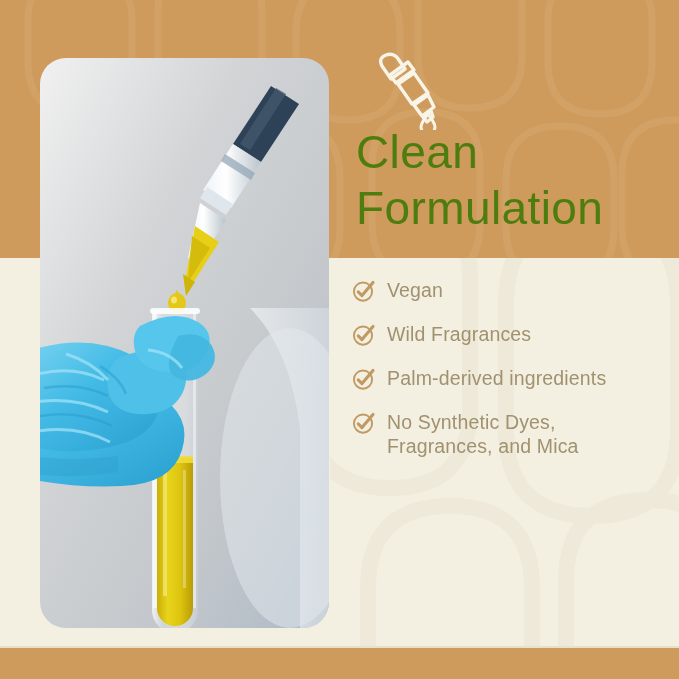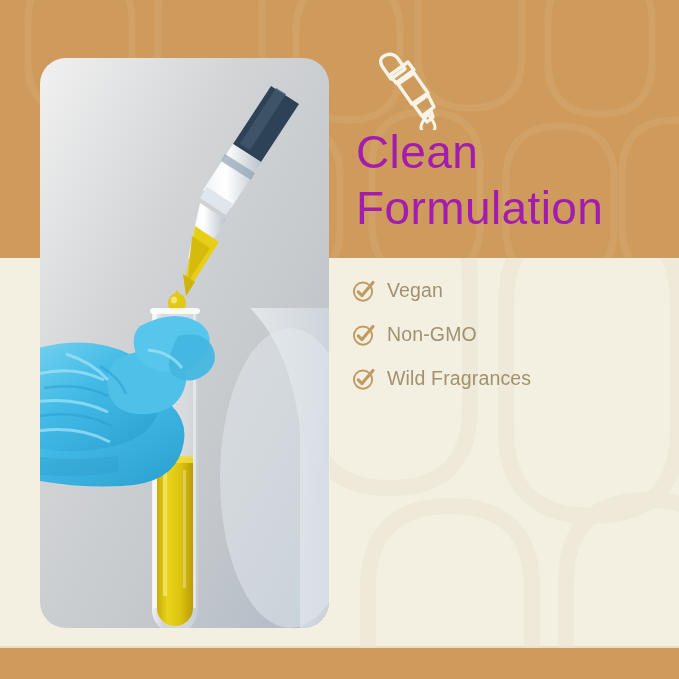--- a/index.html
+++ b/index.html
@@ -91,21 +91,21 @@
     top: 52px;
     width: 74px;
     height: 78px;
   }
 
   .headline {
     position: absolute;
     left: 4px;
     top: 124px;
     width: 320px;
-    color: #a21caf;
+    color: #4d7c0f;
     font-size: 46px;
     line-height: 56px;
     font-weight: 300;
     letter-spacing: 0.4px;
     white-space: pre-line;
   }
 
   
   .feature-list {
     position: absolute;
@@ -306,35 +306,43 @@
 
       <div class="feature-row">
         <svg class="check-icon" viewBox="0 0 24 24">
           <circle cx="11" cy="12.6" r="9.1" fill="none" stroke="#c19a63" stroke-width="1.9"></circle>
           <path d="M6.2 12.8 L10 16.6 L21 3.4" fill="none" stroke="#c19a63" stroke-width="3.1" stroke-linecap="round" stroke-linejoin="round"></path>
         </svg>
         <div class="feature-text">Vegan</div>
       </div>
 
 
-      <div class="feature-row">
-        <svg class="check-icon" viewBox="0 0 24 24">
-          <circle cx="11" cy="12.6" r="9.1" fill="none" stroke="#c19a63" stroke-width="1.9"></circle>
-          <path d="M6.2 12.8 L10 16.6 L21 3.4" fill="none" stroke="#c19a63" stroke-width="3.1" stroke-linecap="round" stroke-linejoin="round"></path>
-        </svg>
-        <div class="feature-text">Non-GMO</div>
-      </div>
 
       <div class="feature-row">
         <svg class="check-icon" viewBox="0 0 24 24">
           <circle cx="11" cy="12.6" r="9.1" fill="none" stroke="#c19a63" stroke-width="1.9"></circle>
           <path d="M6.2 12.8 L10 16.6 L21 3.4" fill="none" stroke="#c19a63" stroke-width="3.1" stroke-linecap="round" stroke-linejoin="round"></path>
         </svg>
         <div class="feature-text">Wild Fragrances</div>
       </div>
 
-
-
+      <div class="feature-row">
+        <svg class="check-icon" viewBox="0 0 24 24">
+          <circle cx="11" cy="12.6" r="9.1" fill="none" stroke="#c19a63" stroke-width="1.9"></circle>
+          <path d="M6.2 12.8 L10 16.6 L21 3.4" fill="none" stroke="#c19a63" stroke-width="3.1" stroke-linecap="round" stroke-linejoin="round"></path>
+        </svg>
+        <div class="feature-text">Palm-derived ingredients</div>
+      </div>
+
+
+      <div class="feature-row">
+        <svg class="check-icon" viewBox="0 0 24 24">
+          <circle cx="11" cy="12.6" r="9.1" fill="none" stroke="#c19a63" stroke-width="1.9"></circle>
+          <path d="M6.2 12.8 L10 16.6 L21 3.4" fill="none" stroke="#c19a63" stroke-width="3.1" stroke-linecap="round" stroke-linejoin="round"></path>
+        </svg>
+        <div class="feature-text">No Synthetic Dyes,
+Fragrances, and Mica</div>
+      </div>
 
     </div>
   </div>
 
 </div>
 
 </body></html>

